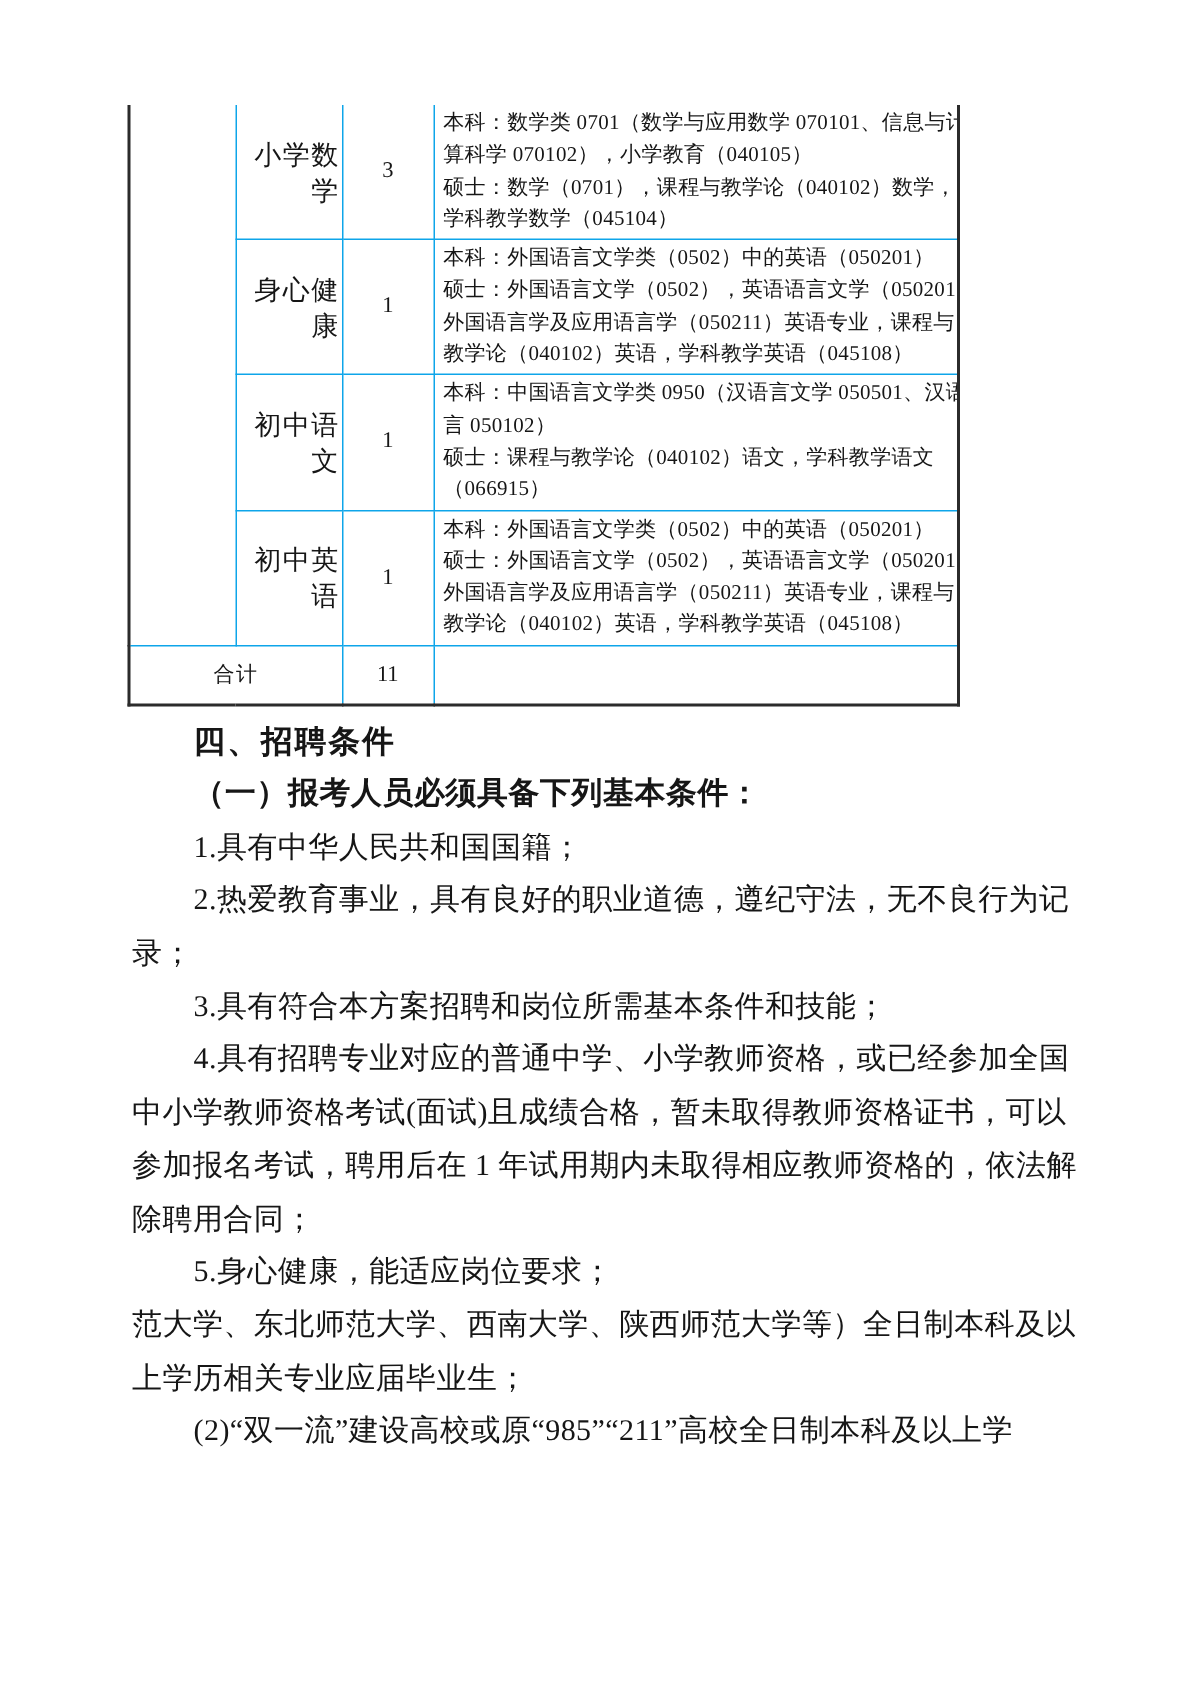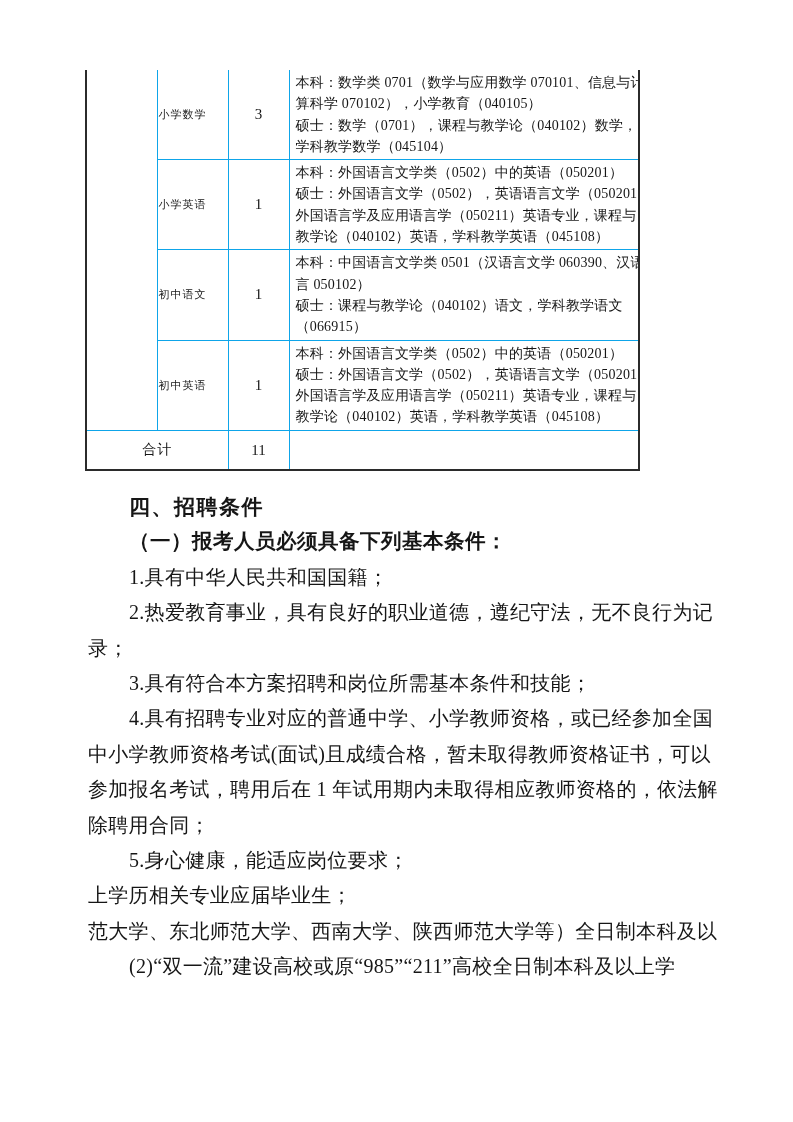--- a/index.html
+++ b/index.html
@@ -18,29 +18,29 @@
     width:553px;
     border-collapse:collapse; table-layout:fixed;
     border:2px solid #2b2b2b; border-top:none;
   }
   table.rec td { border:1px solid #0ea5e9; vertical-align:middle; }
   table.rec tr.r1 td { border-top:none; }
   tr.r1 { height:87px; } tr.r2 { height:87px; }
   tr.r3 { height:86px; } tr.r4 { height:82px; }
   tr.r5 { height:40px; }
   .cell-unit { background:#fff; }
-  .cell-subject { text-align:left; font-size:11px; letter-spacing:1px; }
+  .cell-subject { text-align:right; font-size:18px; letter-spacing:1px; }
   .cell-count { text-align:center; font-size:15px; }
   .cell-req { padding:2px 4px 2px 6px; overflow:hidden; }
   .req-line { font-size:14px; line-height:21.3px; white-space:nowrap; letter-spacing:0.2px; }
   .cell-total { text-align:center; font-size:14px; letter-spacing:1px; }
 
   
   .body-text {
-    position:absolute; left:88px; top:489px; width:640px;
+    position:absolute; left:88px; top:477px; width:640px;
   }
   .bl {
     height:35.4px; line-height:35.4px;
     font-size:20px; letter-spacing:0.3px;
     white-space:nowrap;
   }
   .ind { padding-left:41px; }
   .h1 {
     font-weight:700; font-size:21px; letter-spacing:1.5px;
     font-family:"Liberation Sans","DejaVu Sans",sans-serif;
@@ -65,34 +65,34 @@
         <td class="cell-subject">小学数学</td>
         <td class="cell-count">3</td>
         <td class="cell-req">
           <div class="req-line">本科：数学类 0701（数学与应用数学 070101、信息与计</div>
           <div class="req-line">算科学 070102），小学教育（040105）</div>
           <div class="req-line">硕士：数学（0701），课程与教学论（040102）数学，</div>
           <div class="req-line">学科教学数学（045104）</div>
         </td>
       </tr>
       <tr class="r2">
-        <td class="cell-subject">小学英语</td>
+        <td class="cell-subject">身心健康</td>
         <td class="cell-count">1</td>
         <td class="cell-req">
           <div class="req-line">本科：外国语言文学类（0502）中的英语（050201）</div>
           <div class="req-line">硕士：外国语言文学（0502），英语语言文学（050201）、</div>
           <div class="req-line">外国语言学及应用语言学（050211）英语专业，课程与</div>
           <div class="req-line">教学论（040102）英语，学科教学英语（045108）</div>
         </td>
       </tr>
       <tr class="r3">
         <td class="cell-subject">初中语文</td>
         <td class="cell-count">1</td>
         <td class="cell-req">
-          <div class="req-line">本科：中国语言文学类 0501（汉语言文学 060390、汉语</div>
+          <div class="req-line">本科：中国语言文学类 0950（汉语言文学 050501、汉语</div>
           <div class="req-line">言 050102）</div>
           <div class="req-line">硕士：课程与教学论（040102）语文，学科教学语文</div>
           <div class="req-line">（066915）</div>
         </td>
       </tr>
       <tr class="r4">
         <td class="cell-subject">初中英语</td>
         <td class="cell-count">1</td>
         <td class="cell-req">
           <div class="req-line">本科：外国语言文学类（0502）中的英语（050201）</div>
@@ -114,18 +114,18 @@
     <div class="bl h2 ind">（一）报考人员必须具备下列基本条件：</div>
     <div class="bl ind">1.具有中华人民共和国国籍；</div>
     <div class="bl ind">2.热爱教育事业，具有良好的职业道德，遵纪守法，无不良行为记</div>
     <div class="bl">录；</div>
     <div class="bl ind">3.具有符合本方案招聘和岗位所需基本条件和技能；</div>
     <div class="bl ind">4.具有招聘专业对应的普通中学、小学教师资格，或已经参加全国</div>
     <div class="bl">中小学教师资格考试(面试)且成绩合格，暂未取得教师资格证书，可以</div>
     <div class="bl">参加报名考试，聘用后在 1 年试用期内未取得相应教师资格的，依法解</div>
     <div class="bl">除聘用合同；</div>
     <div class="bl ind">5.身心健康，能适应岗位要求；</div>
+    <div class="bl">范大学、东北师范大学、西南大学、陕西师范大学等）全日制本科及以</div>
     <div class="bl">上学历相关专业应届毕业生；</div>
-    <div class="bl">范大学、东北师范大学、西南大学、陕西师范大学等）全日制本科及以</div>
     <div class="bl ind">(2)“双一流”建设高校或原“985”“211”高校全日制本科及以上学</div>
   </div>
 
 </div>
 
 </body></html>

